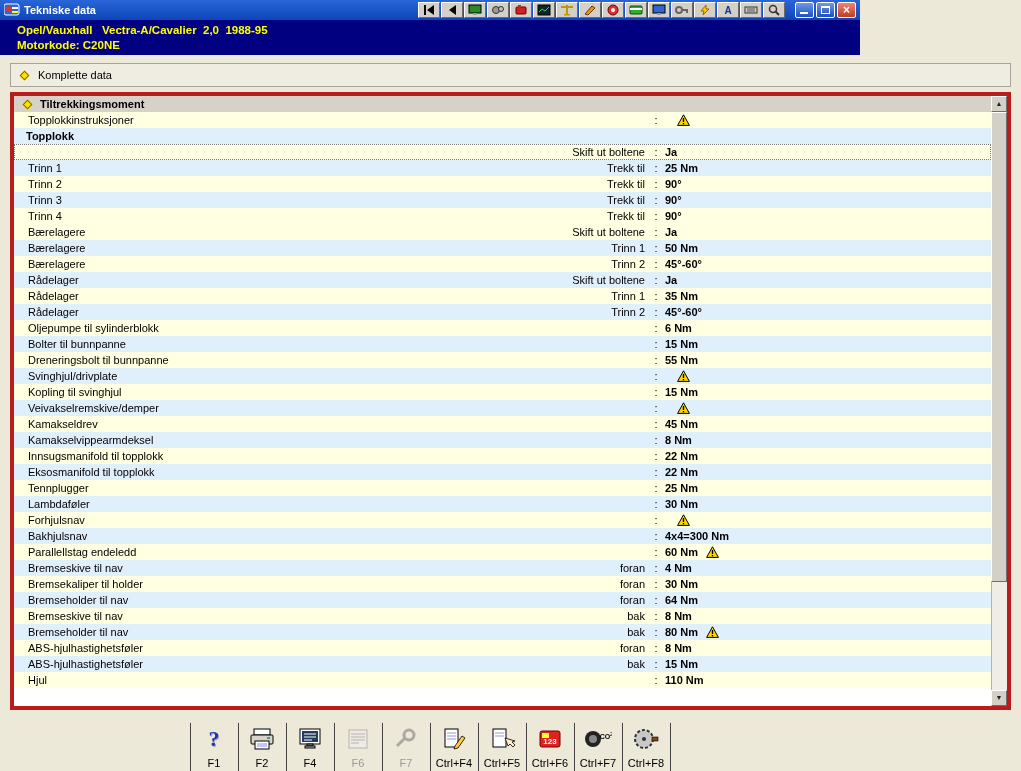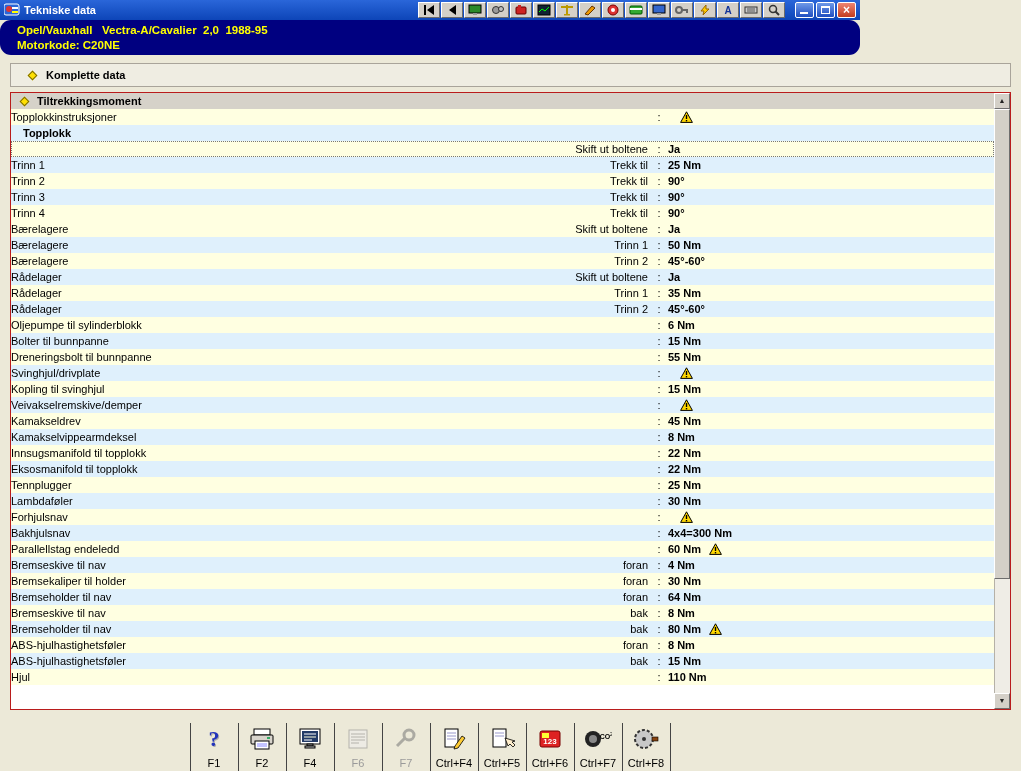--- a/index.html
+++ b/index.html
@@ -20,44 +20,44 @@
   .win-controls { display:flex; gap:2px; }
   .win-btn { width:19px; height:16px; border-radius:2px; border:1px solid #fff;
     display:flex; align-items:center; justify-content:center; cursor:pointer; position:relative; }
   .win-btn.min,.win-btn.max { background:linear-gradient(#6f99e8,#1f4ec0); }
   .win-btn.close { background:linear-gradient(#ee8572,#c33c1e); color:#fff; font-size:12px; font-weight:bold; line-height:1; }
   .glyph-min { position:absolute; bottom:3px; left:4px; width:8px; height:2px; background:#fff; }
   .glyph-max { width:9px; height:8px; border:1px solid #fff; border-top:2px solid #fff; }
 
   
   .vehicle-header { position:absolute; top:20px; left:0; right:0; height:35px;
-    background:var(--header-navy,#000080); color:var(--header-text,#FFFF00); padding:3px 0 0 17px;border-radius:11px; }
+    background:var(--header-navy,#000080); color:var(--header-text,#FFFF00); padding:3px 0 0 17px; }
   .vehicle-header div { font-weight:bold; font-size:11.5px; line-height:15px; white-space:pre; }
 
   
   .complete-bar { position:absolute; top:63px; left:10px; width:1001px; height:24px;
     border:1px solid #A9A49A; background:#EFEDE2; display:flex; align-items:center;
-    padding-left:18px; font-size:11px; font-weight:bold; cursor:pointer; }
+    padding-left:10px; font-size:11px; font-weight:normal; cursor:pointer; }
   .diamond { display:inline-block; width:7px; height:7px; background:#FFE000;
     border:1px solid #7a6a00; transform:rotate(45deg); margin-right:10px; flex:0 0 auto; }
 
   
   .panel { position:absolute; top:92px; left:10px; width:1001px; height:618px;
-    background:#fff; border:1px solid #b91c1c; }
+    background:#fff; border:4px solid #b91c1c; }
   .group-header { height:16px; background:var(--group-header-gray,#D6D2C9); display:flex; align-items:center;
     padding-left:10px; font-size:11px; font-weight:bold; cursor:pointer; }
   .group-header .diamond { margin-right:9px; }
   .rows { position:absolute; top:16px; left:0; right:16px; bottom:0; overflow:hidden; }
   .row { display:grid; grid-template-columns:1fr 18px 326px; height:16px; align-items:center; font-size:11px; cursor:default; }
   .row.yellow { background:var(--row-yellow,#FFFFE1); }
   .row.blue { background:var(--row-blue,#DFF0FC); }
   .row.selected { outline:1px dotted #777; outline-offset:-1px; }
   .row.section { display:flex; }
   .sec-label { font-weight:bold; padding-left:12px; }
-  .cell1 { display:flex; justify-content:space-between; align-items:flex-end; padding-right:2px; overflow:hidden; }
+  .cell1 { display:flex; justify-content:space-between; align-items:flex-end; padding-left:14px; padding-right:2px; overflow:hidden; }
   .colon { text-align:center; }
   .cell-value { display:flex; align-items:flex-end; }
   .row-value { font-weight:bold; }
   .warn { display:inline-flex; margin-left:8px; }
   .warn:first-child { margin-left:12px; }
   .warn svg { display:block; }
 
   
   .scrollbar { position:absolute; top:0; right:0; width:16px; height:100%;
     background:#EFEDE6; border-left:1px solid #b5b1a7; }

